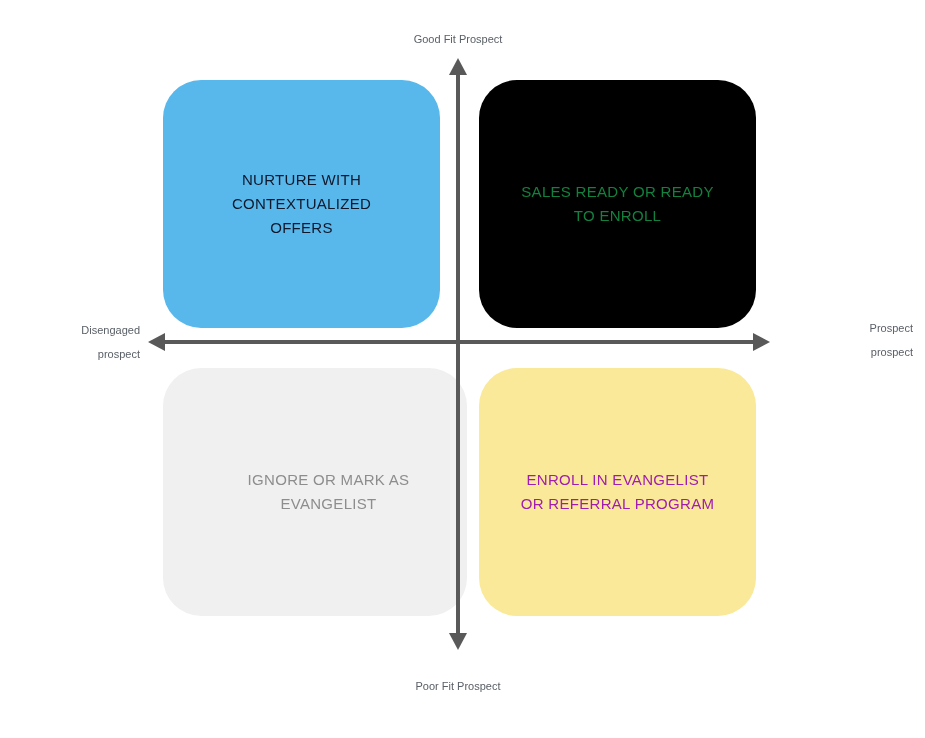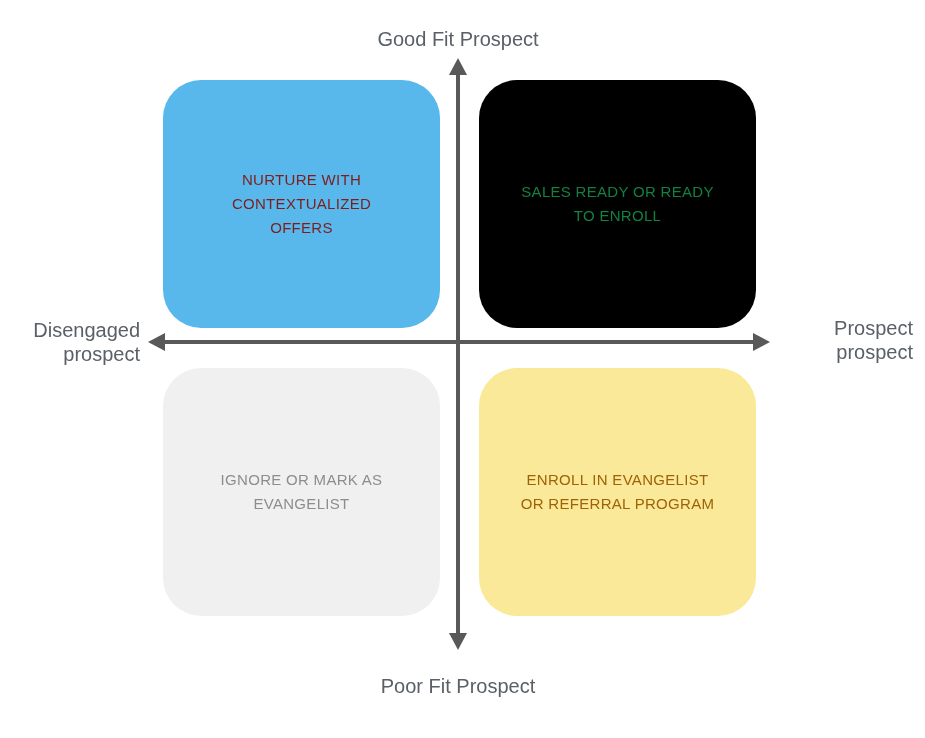--- a/index.html
+++ b/index.html
@@ -28,21 +28,21 @@
   }
   .quadrant .q-text {
     font-size: 15px;
     letter-spacing: 0.3px;
     line-height: 24px;
     font-weight: 400;
   }
   .quadrant .q-line { display: block; }
   .q-top-left     { left: 163px; top: 80px; }
   .q-top-right    { left: 479px; top: 80px; }
-  .q-bottom-left  { left: 163px; top: 368px; }
+  .q-bottom-left  { left: 163px; top: 368px; padding-left: 27px; }
   .q-bottom-right { left: 479px; top: 368px; }
   
   .axis-line { position: absolute; background: #595959; }
   .y-axis-line { left: 456px; top: 70px;  width: 4px;  height: 568px; }
   .x-axis-line { left: 160px; top: 340px; width: 598px; height: 4px; }
   .arrowhead { position: absolute; width: 0; height: 0; }
   .arrow-up {
     left: 449px; top: 58px;
     border-left: 9px solid transparent;
     border-right: 9px solid transparent;
@@ -63,36 +63,36 @@
   .arrow-right {
     left: 753px; top: 333px;
     border-top: 9px solid transparent;
     border-bottom: 9px solid transparent;
     border-left: 17px solid #595959;
   }
   
   .axis-label {
     position: absolute;
     color: #5a6067;
-    font-size: 20px;
+    font-size: 11px;
     line-height: 24px;
     text-align: center;
   }
   .label-top    { left: 308px; top: 27px;  width: 300px; }
   .label-bottom { left: 308px; top: 674px; width: 300px; }
   .label-left   { left: 8px;   top: 318px; width: 132px; }
   .label-right  { left: 781px; top: 316px; width: 132px; }
   .axis-label .lbl-line { display: block; text-align: right; }
 </style>
 </head>
 <body>
 
 <div class="canvas">
 
-  <div class="quadrant q-top-left" style="background-color: rgb(88, 184, 236); color: #7f1d1d;">
+  <div class="quadrant q-top-left" style="background-color: rgb(88, 184, 236); color: #0f172a;">
     <div class="q-text">
       <span class="q-line">NURTURE WITH</span>
       <span class="q-line">CONTEXTUALIZED</span>
       <span class="q-line">OFFERS</span>
     </div>
   </div>
 
   <div class="quadrant q-top-right" style="background-color: #000000; color: rgb(18, 129, 63);">
     <div class="q-text">
       <span class="q-line">SALES READY OR READY</span>
@@ -100,21 +100,21 @@
     </div>
   </div>
 
   <div class="quadrant q-bottom-left" style="background-color: rgb(240, 240, 240); color: rgb(141, 141, 141);">
     <div class="q-text">
       <span class="q-line">IGNORE OR MARK AS</span>
       <span class="q-line">EVANGELIST</span>
     </div>
   </div>
 
-  <div class="quadrant q-bottom-right" style="background-color: rgb(249, 233, 152); color: #a16207;">
+  <div class="quadrant q-bottom-right" style="background-color: rgb(249, 233, 152); color: #a21caf;">
     <div class="q-text">
       <span class="q-line">ENROLL IN EVANGELIST</span>
       <span class="q-line">OR REFERRAL PROGRAM</span>
     </div>
   </div>
 
   <div class="axis-line y-axis-line"></div>
   <div class="axis-line x-axis-line"></div>
   <div class="arrowhead arrow-up"></div>
   <div class="arrowhead arrow-down"></div>

